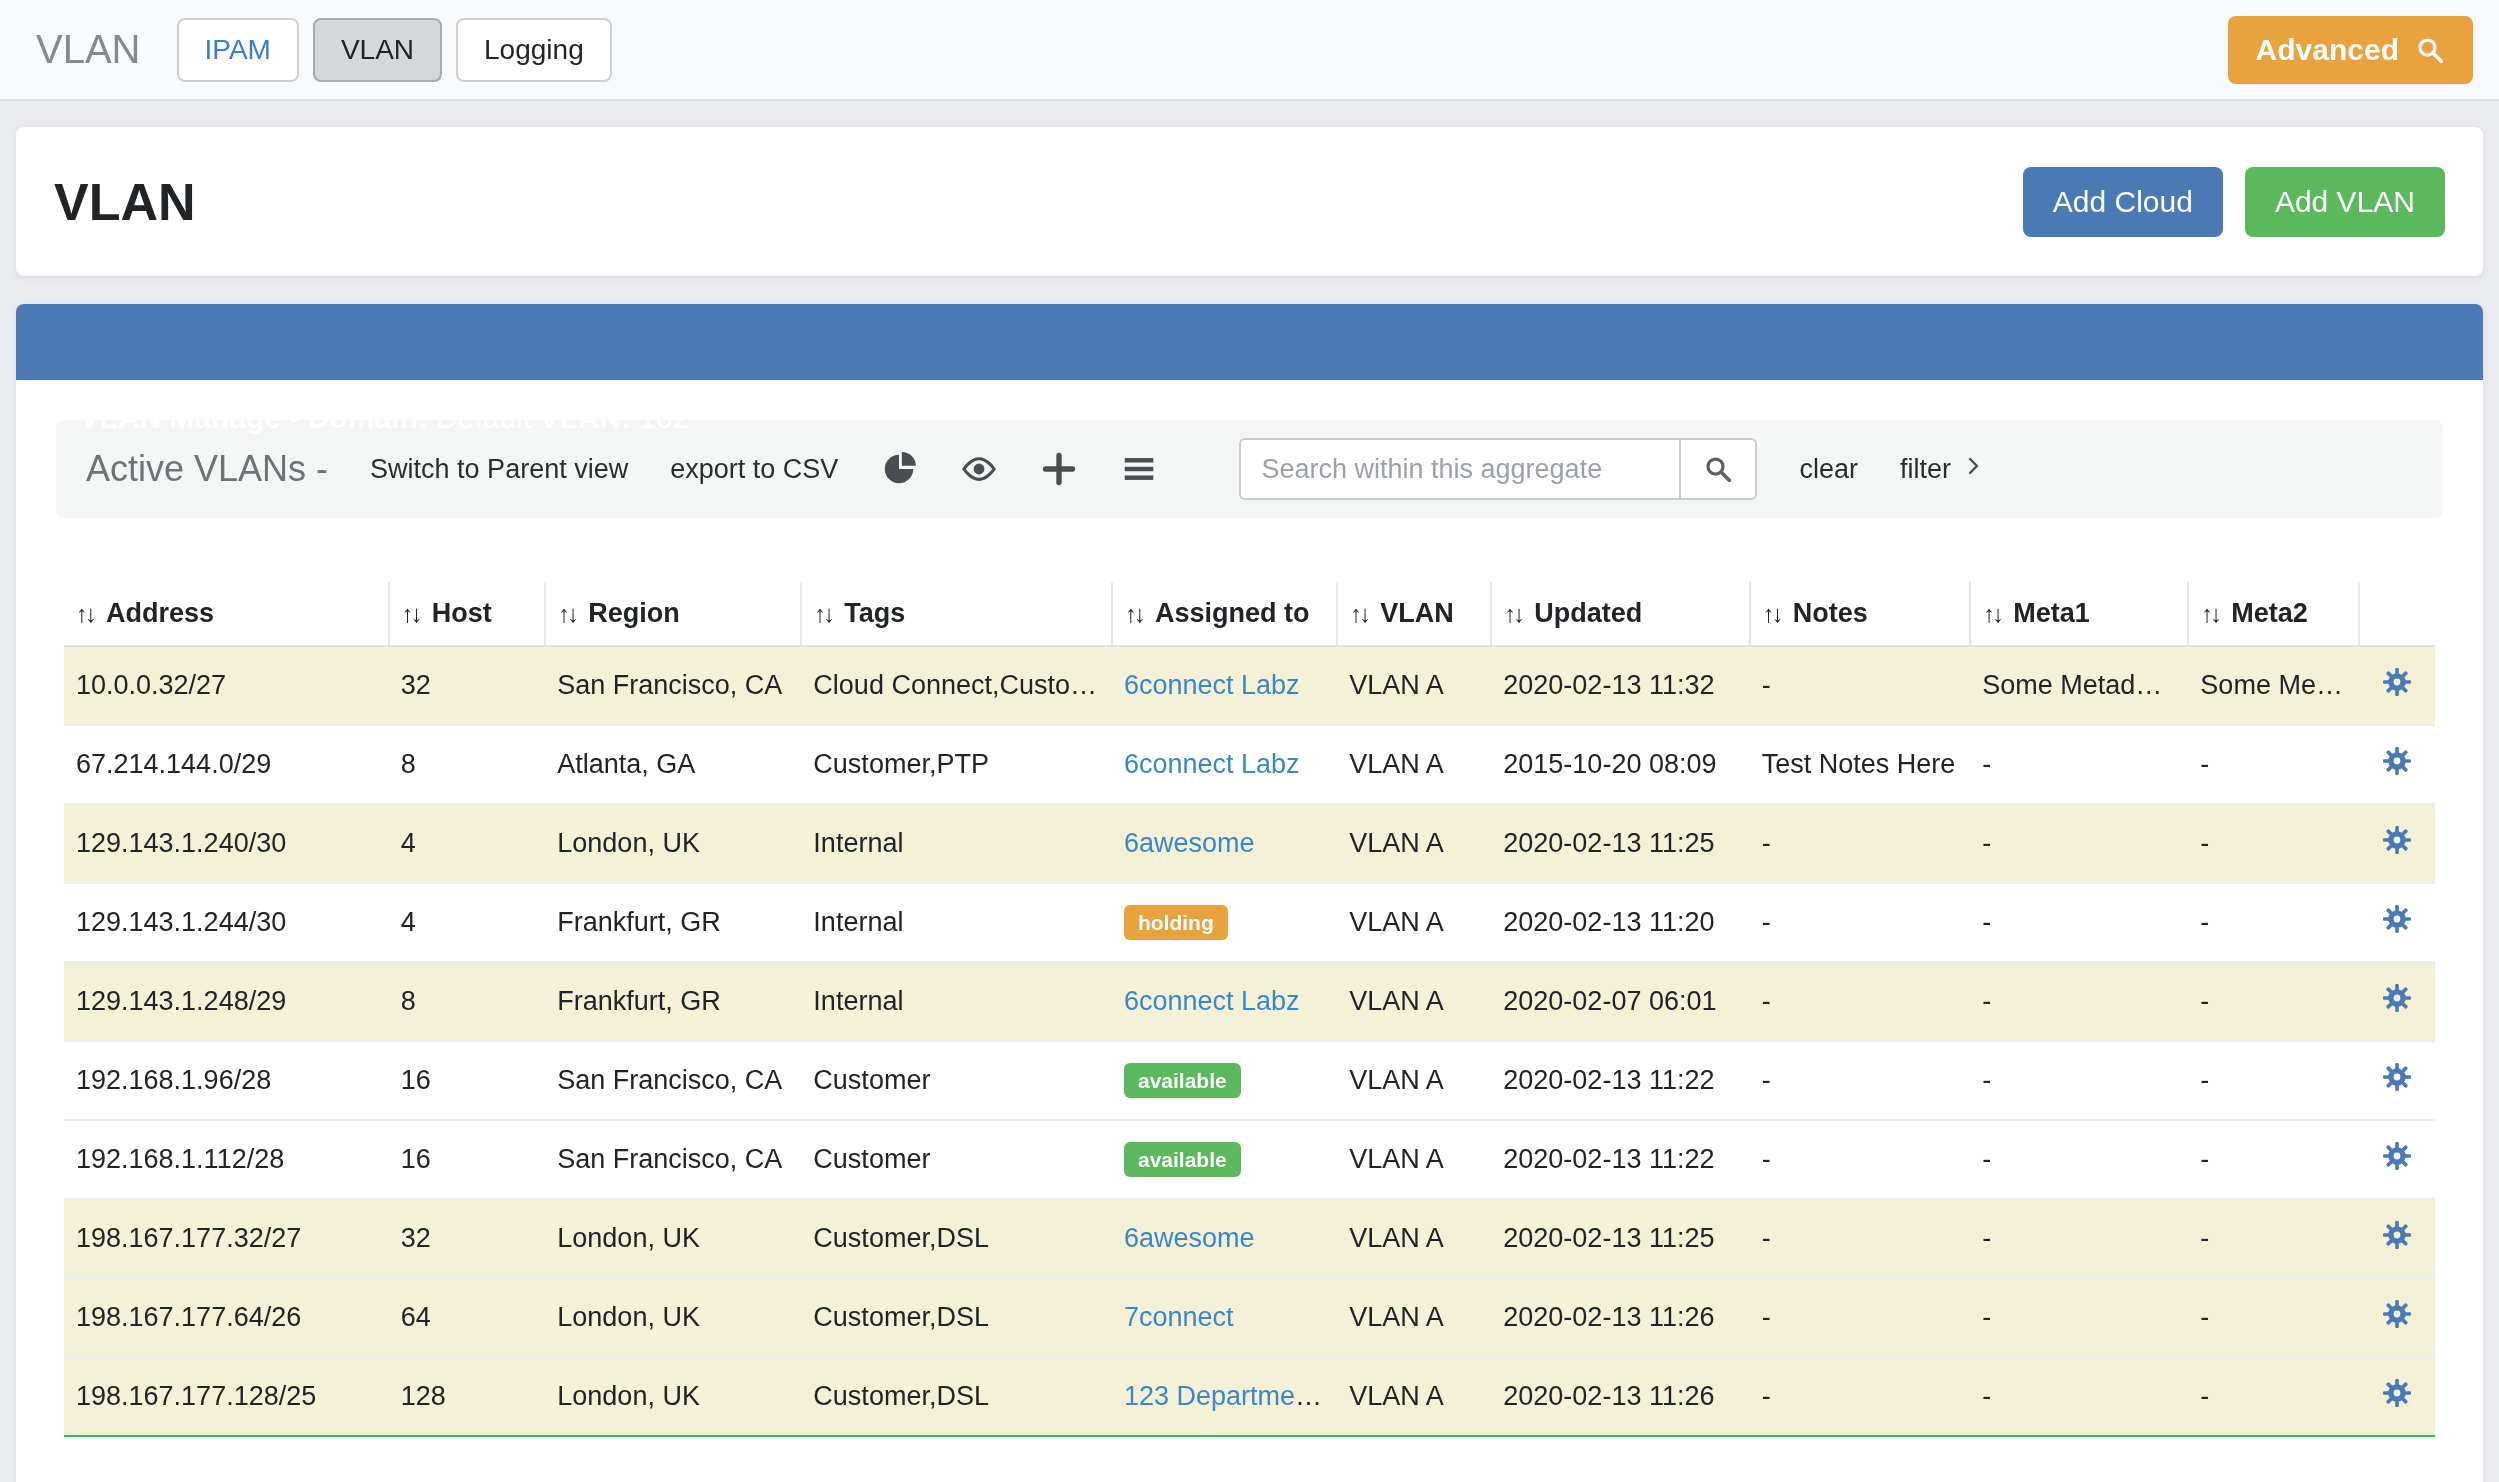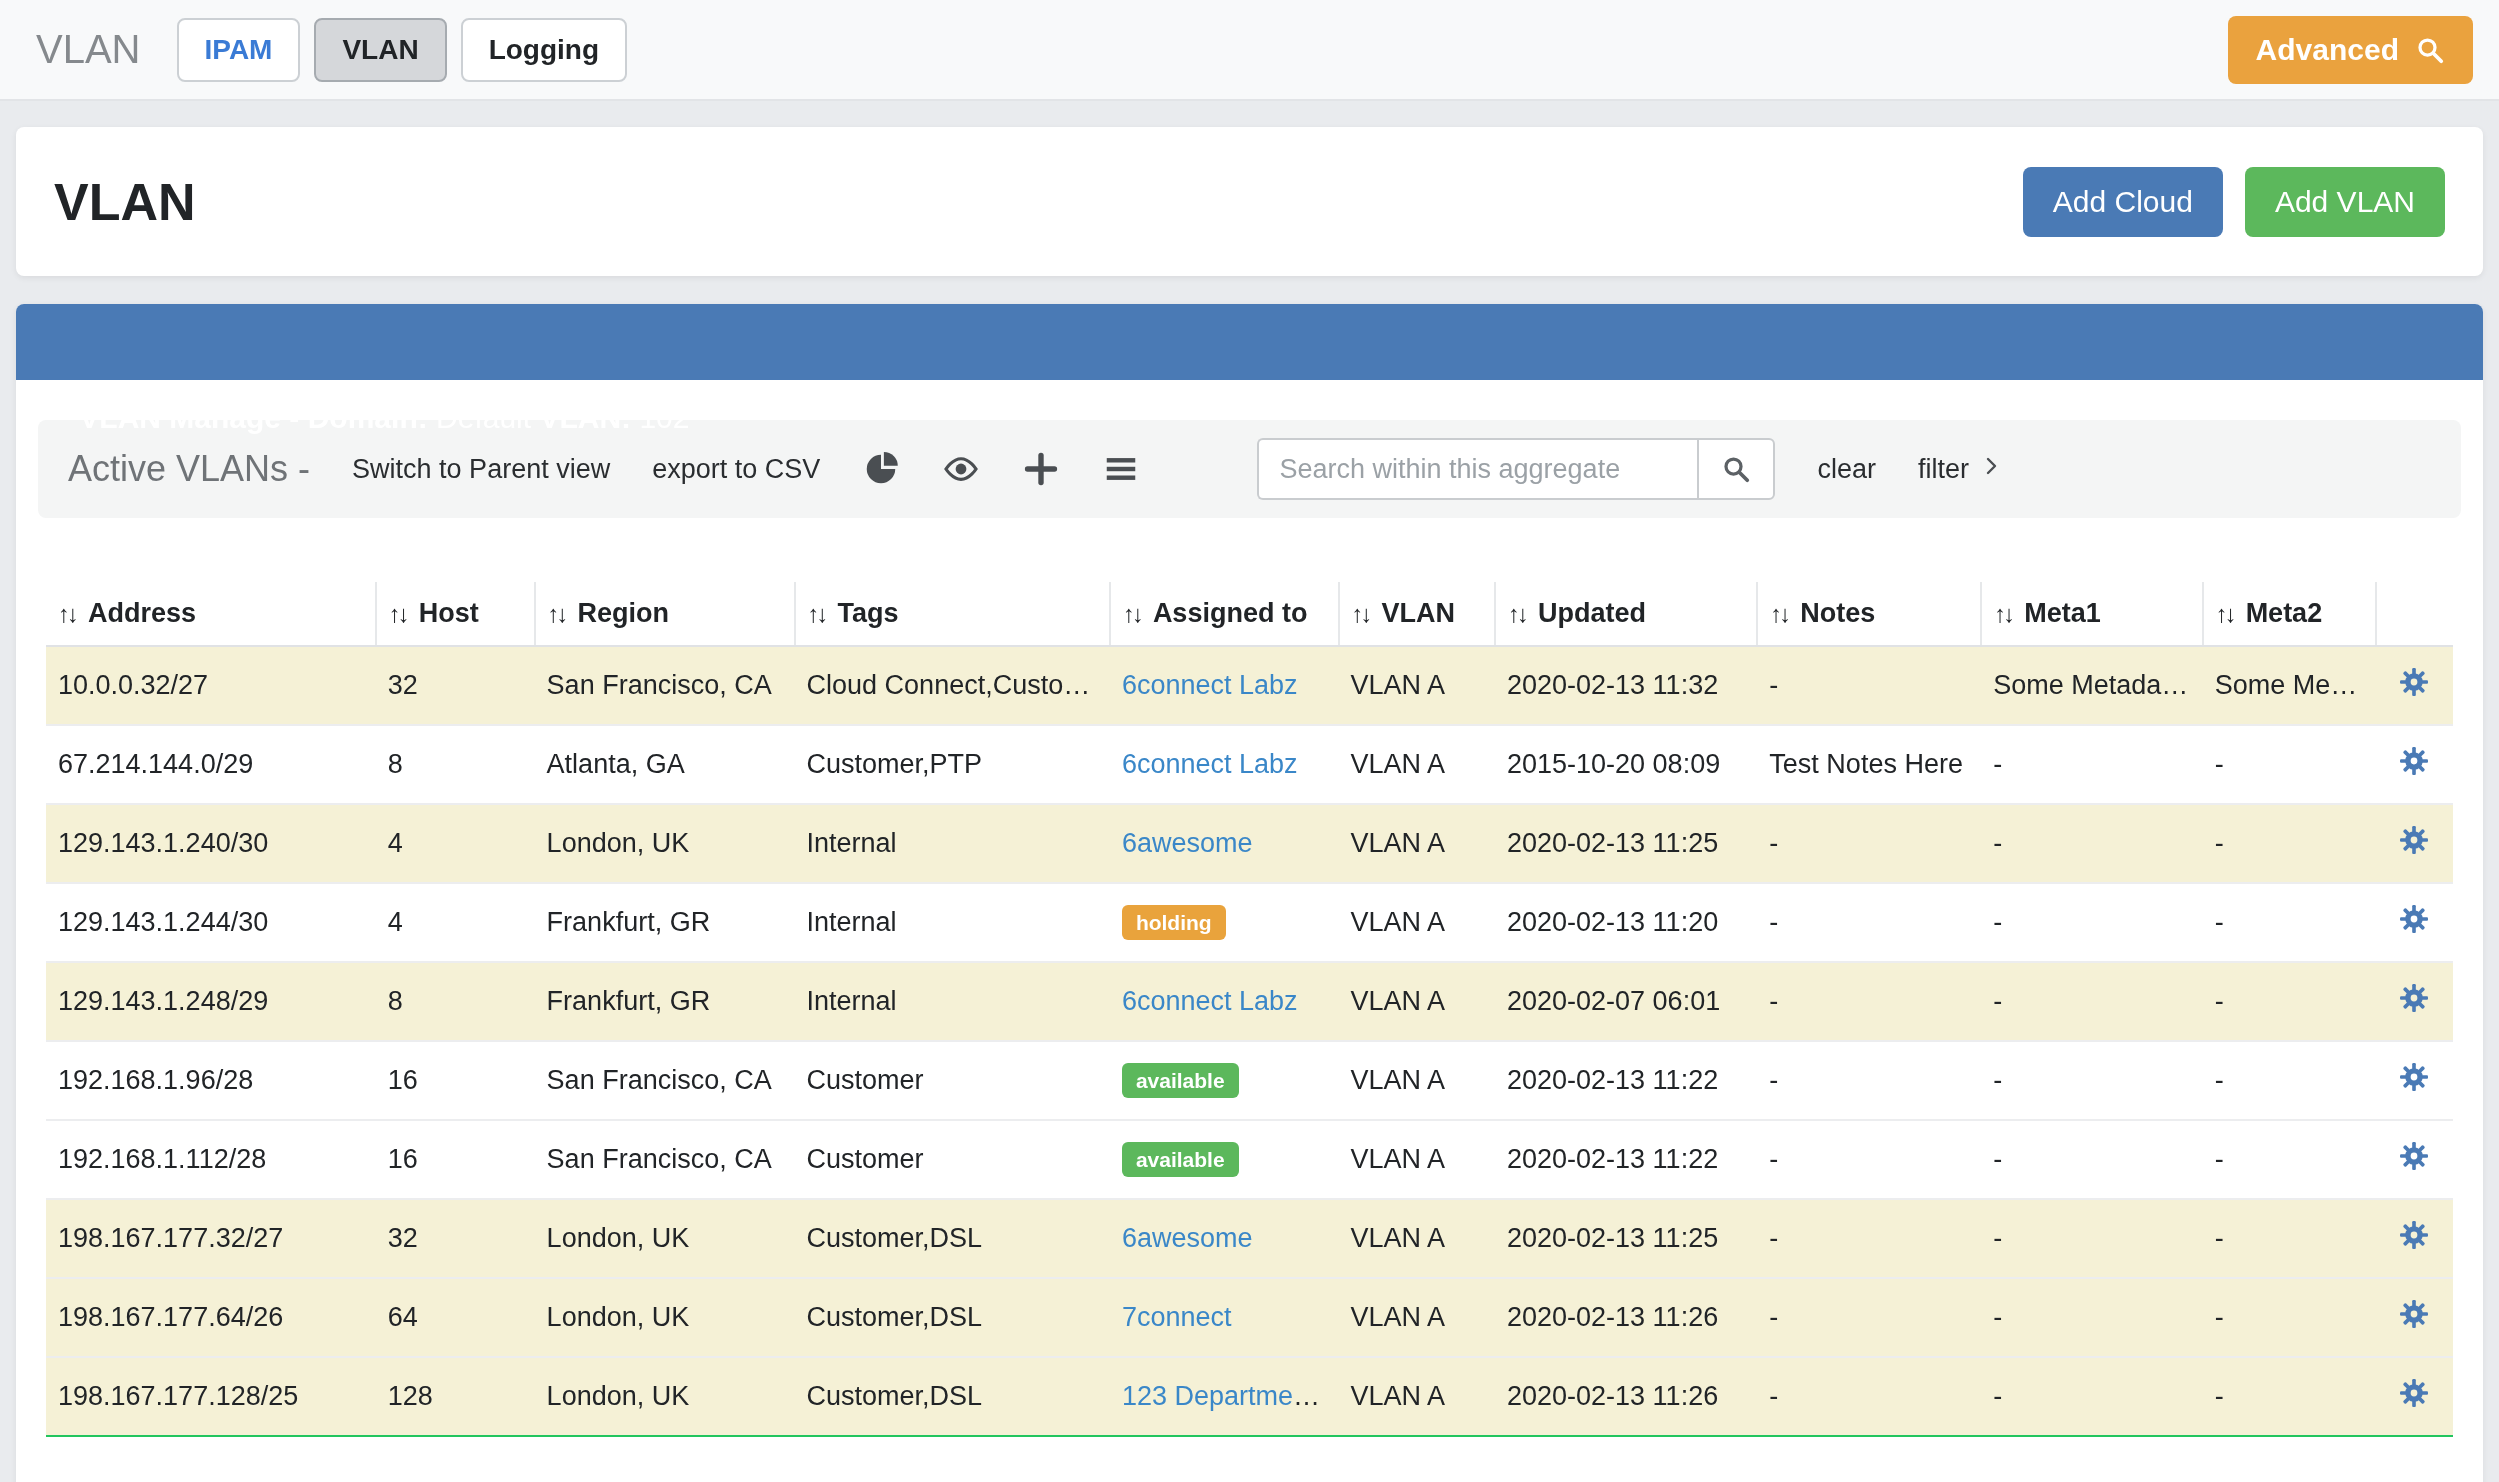--- a/index.html
+++ b/index.html
@@ -23,21 +23,21 @@
 
   
   .navbar {
     height: 101px; background: #f8f9fa; border-bottom: 2px solid #e2e4e7;
     display: flex; align-items: center; padding: 0 26px;
   }
   .brand { font-size: 40px; color: #85898d; margin: 0 36px 0 10px; }
   .nav-tabs { display: flex; gap: 14px; }
   .nav-tab {
     font-size: 28px; padding: 0 26px; height: 64px; background: #fff;
-    border: 2px solid #ccd0d4; border-radius: 8px; color: #212427; cursor: pointer; font-weight: bold;
+    border: 2px solid #ccd0d4; border-radius: 8px; color: #212427; cursor: pointer;
   }
   .nav-tab:first-child { color: #3a7bd5; }
   .nav-tab.active { background: #d5d7da; border-color: #a6abb0; color: #212427; }
   .btn-advanced {
     margin-left: auto; display: flex; align-items: center; gap: 16px;
     background: var(--orange); color: #fff; font-size: 30px; font-weight: bold;
     border: none; border-radius: 8px; height: 68px; padding: 0 28px; cursor: pointer;
   }
   .btn-advanced .icon { font-size: 30px; }
 
@@ -49,21 +49,21 @@
   .btn { border: none; border-radius: 8px; color: #fff; font-size: 30px; height: 70px; padding: 0 30px; cursor: pointer; }
   .btn-blue { background: var(--blue); }
   .btn-green { background: var(--green); }
 
   
   .panel { margin-top: 28px; min-height: 1209px; }
   .panel-header {
     background: var(--blue); border-radius: 8px 8px 0 0; color: #fff;
     font-size: 30px; height: 76px; line-height: 76px; padding: 0 30px; white-space: pre-wrap;
   }
-  .panel-body { padding: 40px 22px 0; }
+  .panel-body { padding: 40px 40px 0; }
 
   
   .toolbar {
     background: #f4f5f5; border-radius: 8px; height: 98px;
     display: flex; align-items: center; gap: 42px; padding: 0 30px;
   }
   .toolbar-title { font-size: 36px; color: #6f7377; }
   .toolbar-link { font-size: 27px; color: #2a2d30; }
   .toolbar-icon { font-size: 38px; color: #4a4e52; cursor: pointer; }
   .search-area { display: flex; margin-left: auto; }

